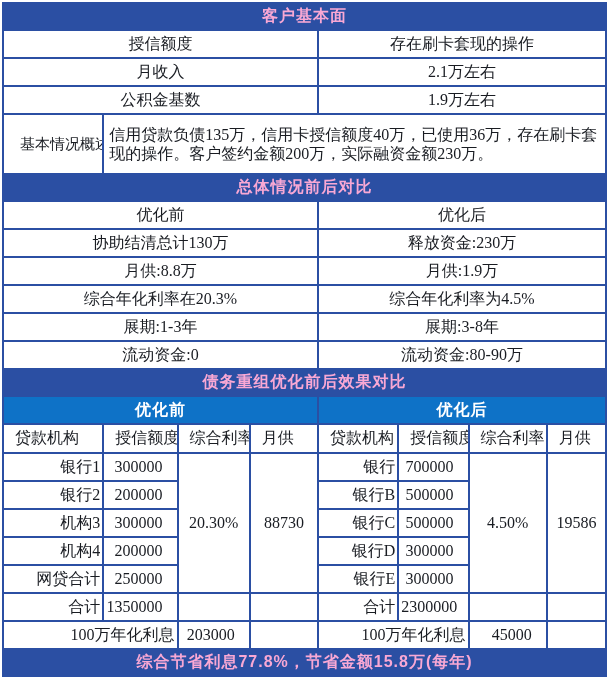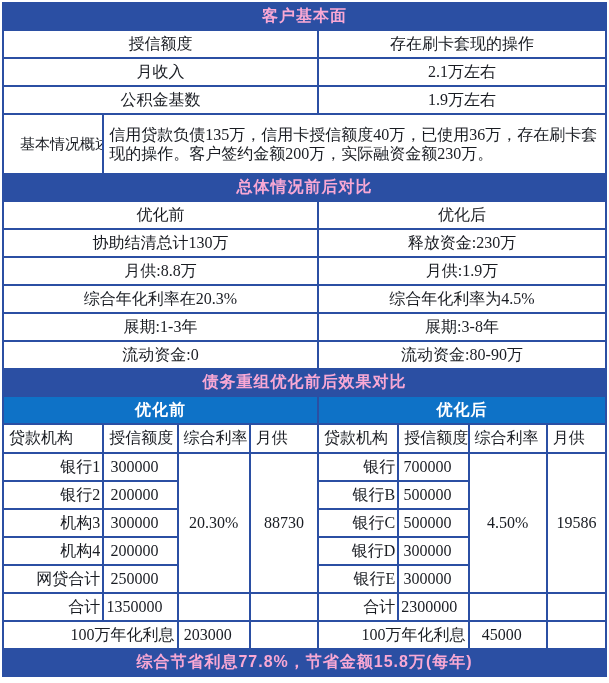--- a/index.html
+++ b/index.html
@@ -39,22 +39,22 @@
     height:25px;
   }
   .sheet tr.azure td{
     background:var(--subheader-bg);
     color:#ffffff;
     font-weight:bold;
     font-family:"Liberation Sans","DejaVu Sans",sans-serif;
     letter-spacing:1px;
   }
   .sheet td.l{text-align:right;padding-left:5px;}
-  .sheet td.r{text-align:center;padding-right:14px;}
-  .sheet th.colhead{text-align:left;padding-left:5px;height:27px;}
+  .sheet td.r{text-align:right;padding-right:14px;}
+  .sheet th.colhead{text-align:left;padding-left:11px;height:27px;}
   .sheet td.desc-label{white-space:nowrap;padding:16px;font-size:15px;}
   .sheet td.desc-text{
     white-space:normal;
     text-align:left;
     line-height:19px;
     padding:2px 5px;
     height:54px;
     font-size:16px;
   }
 </style>

